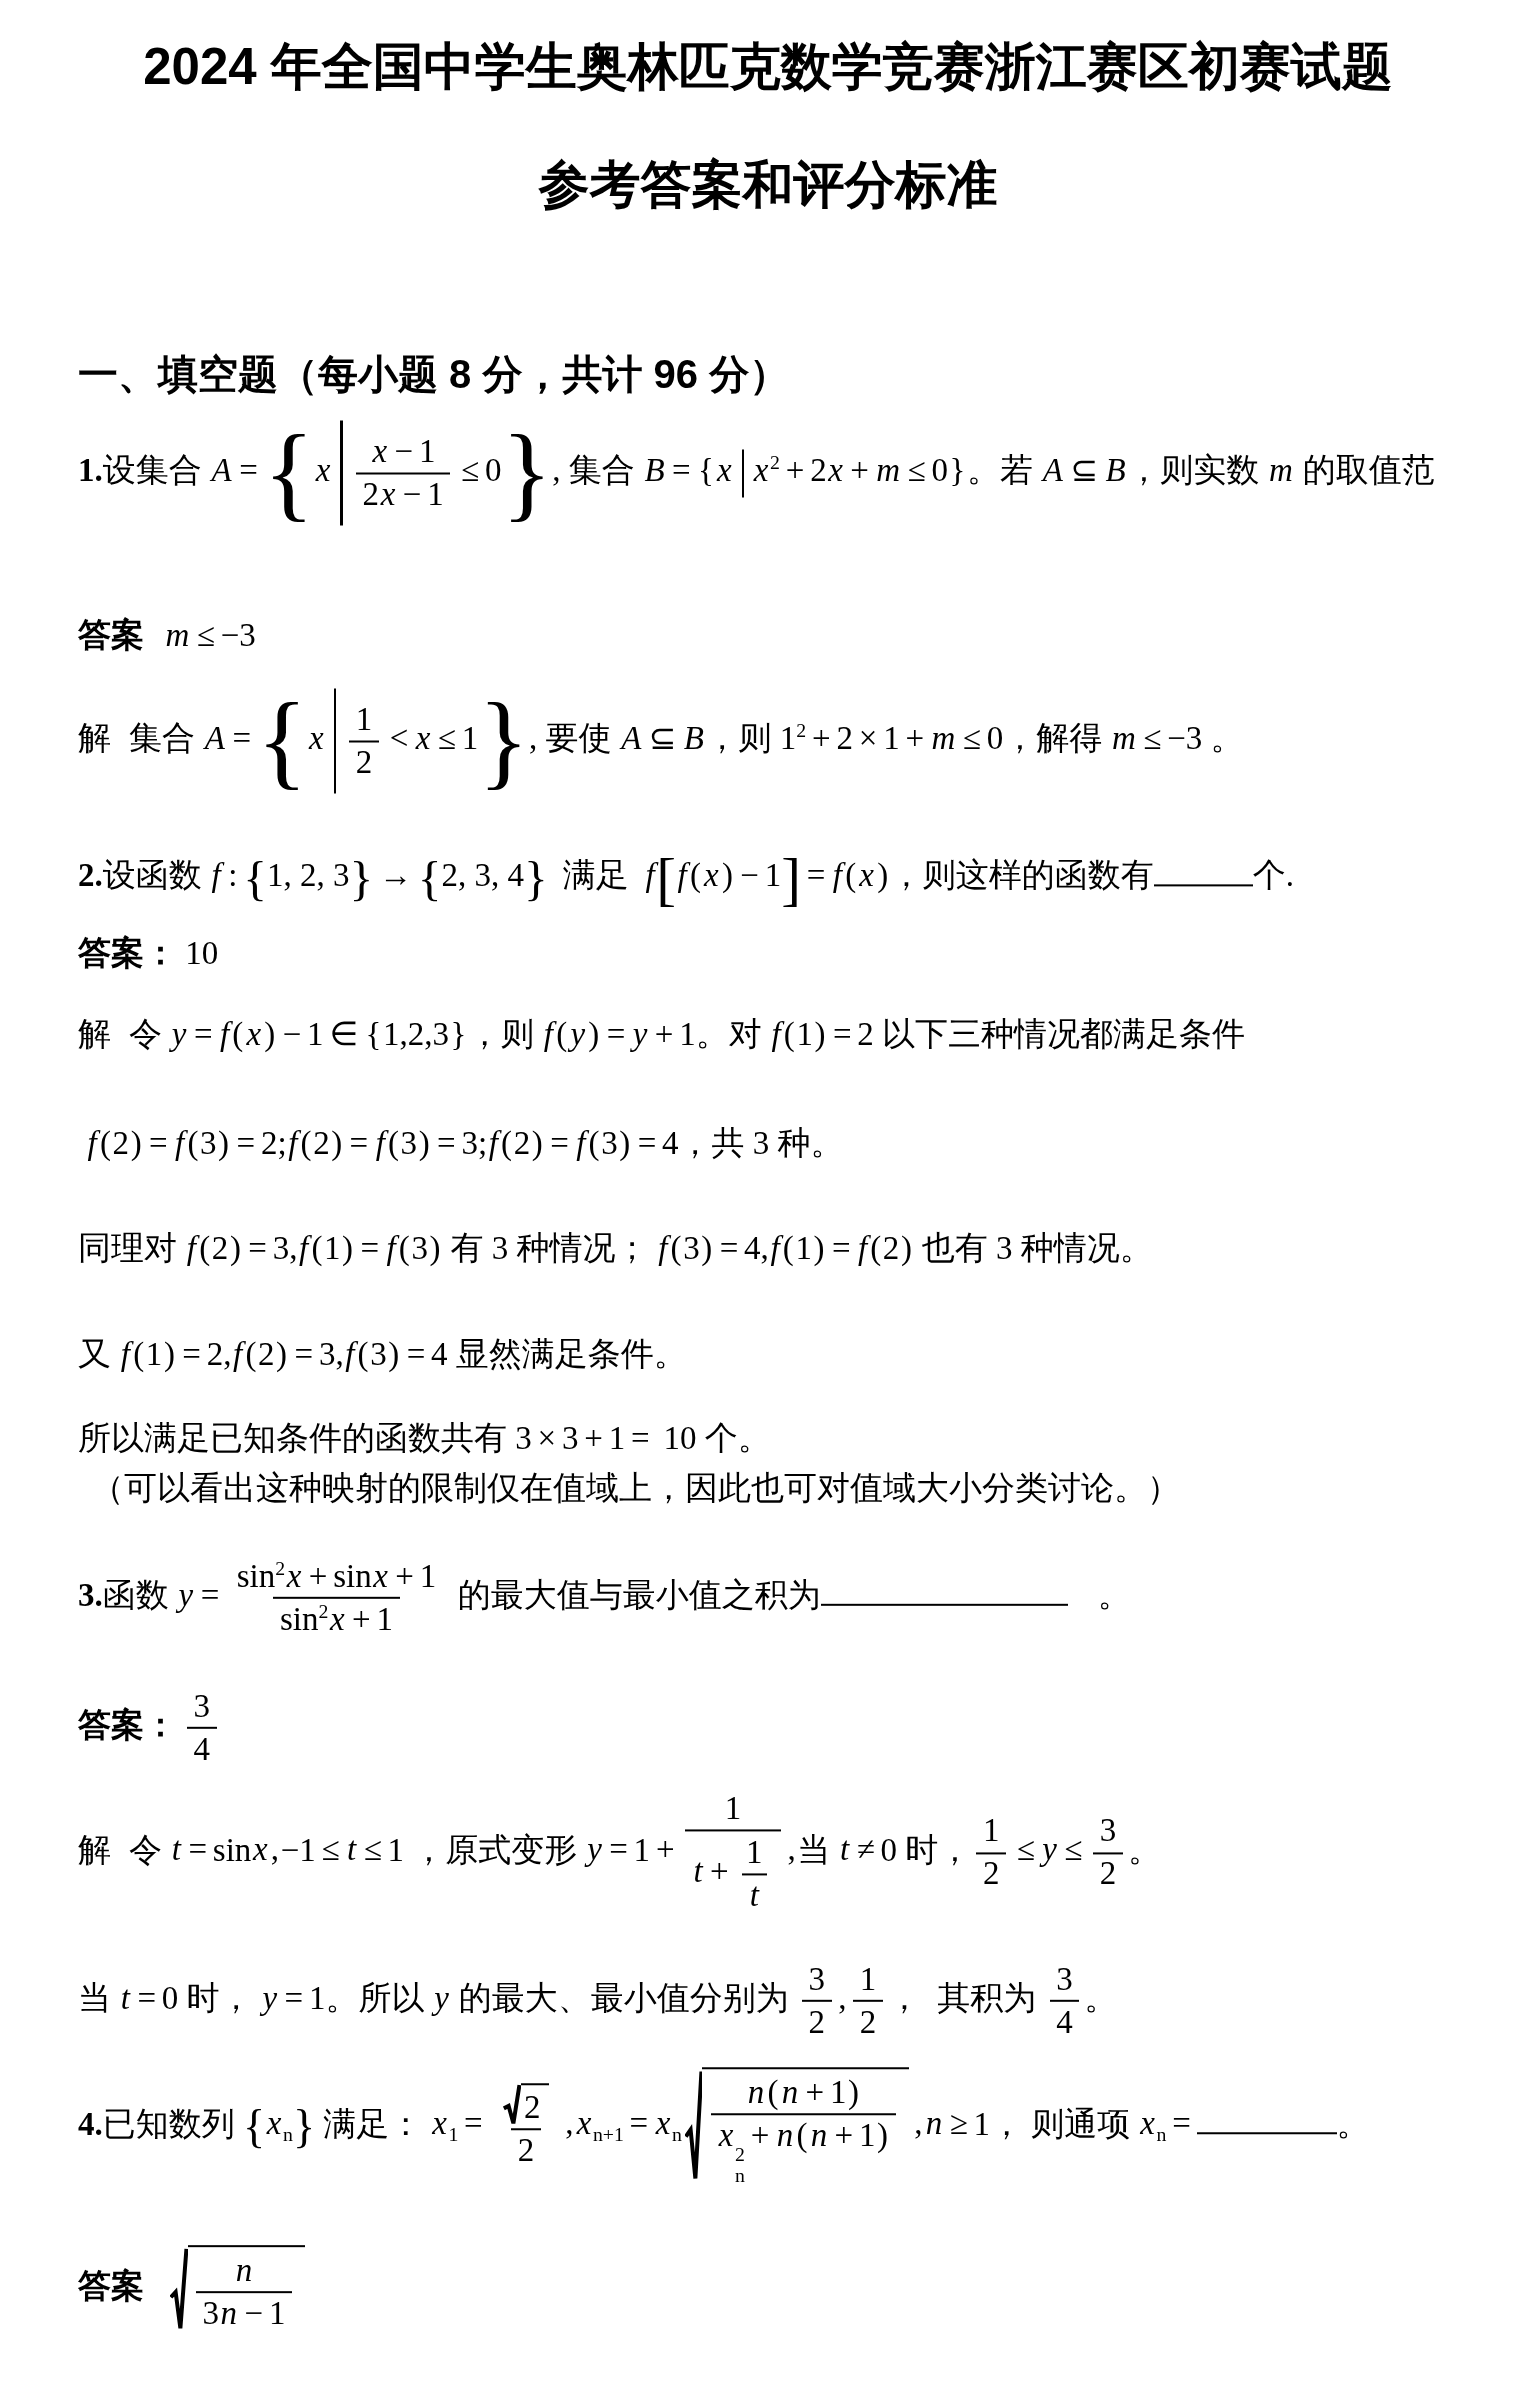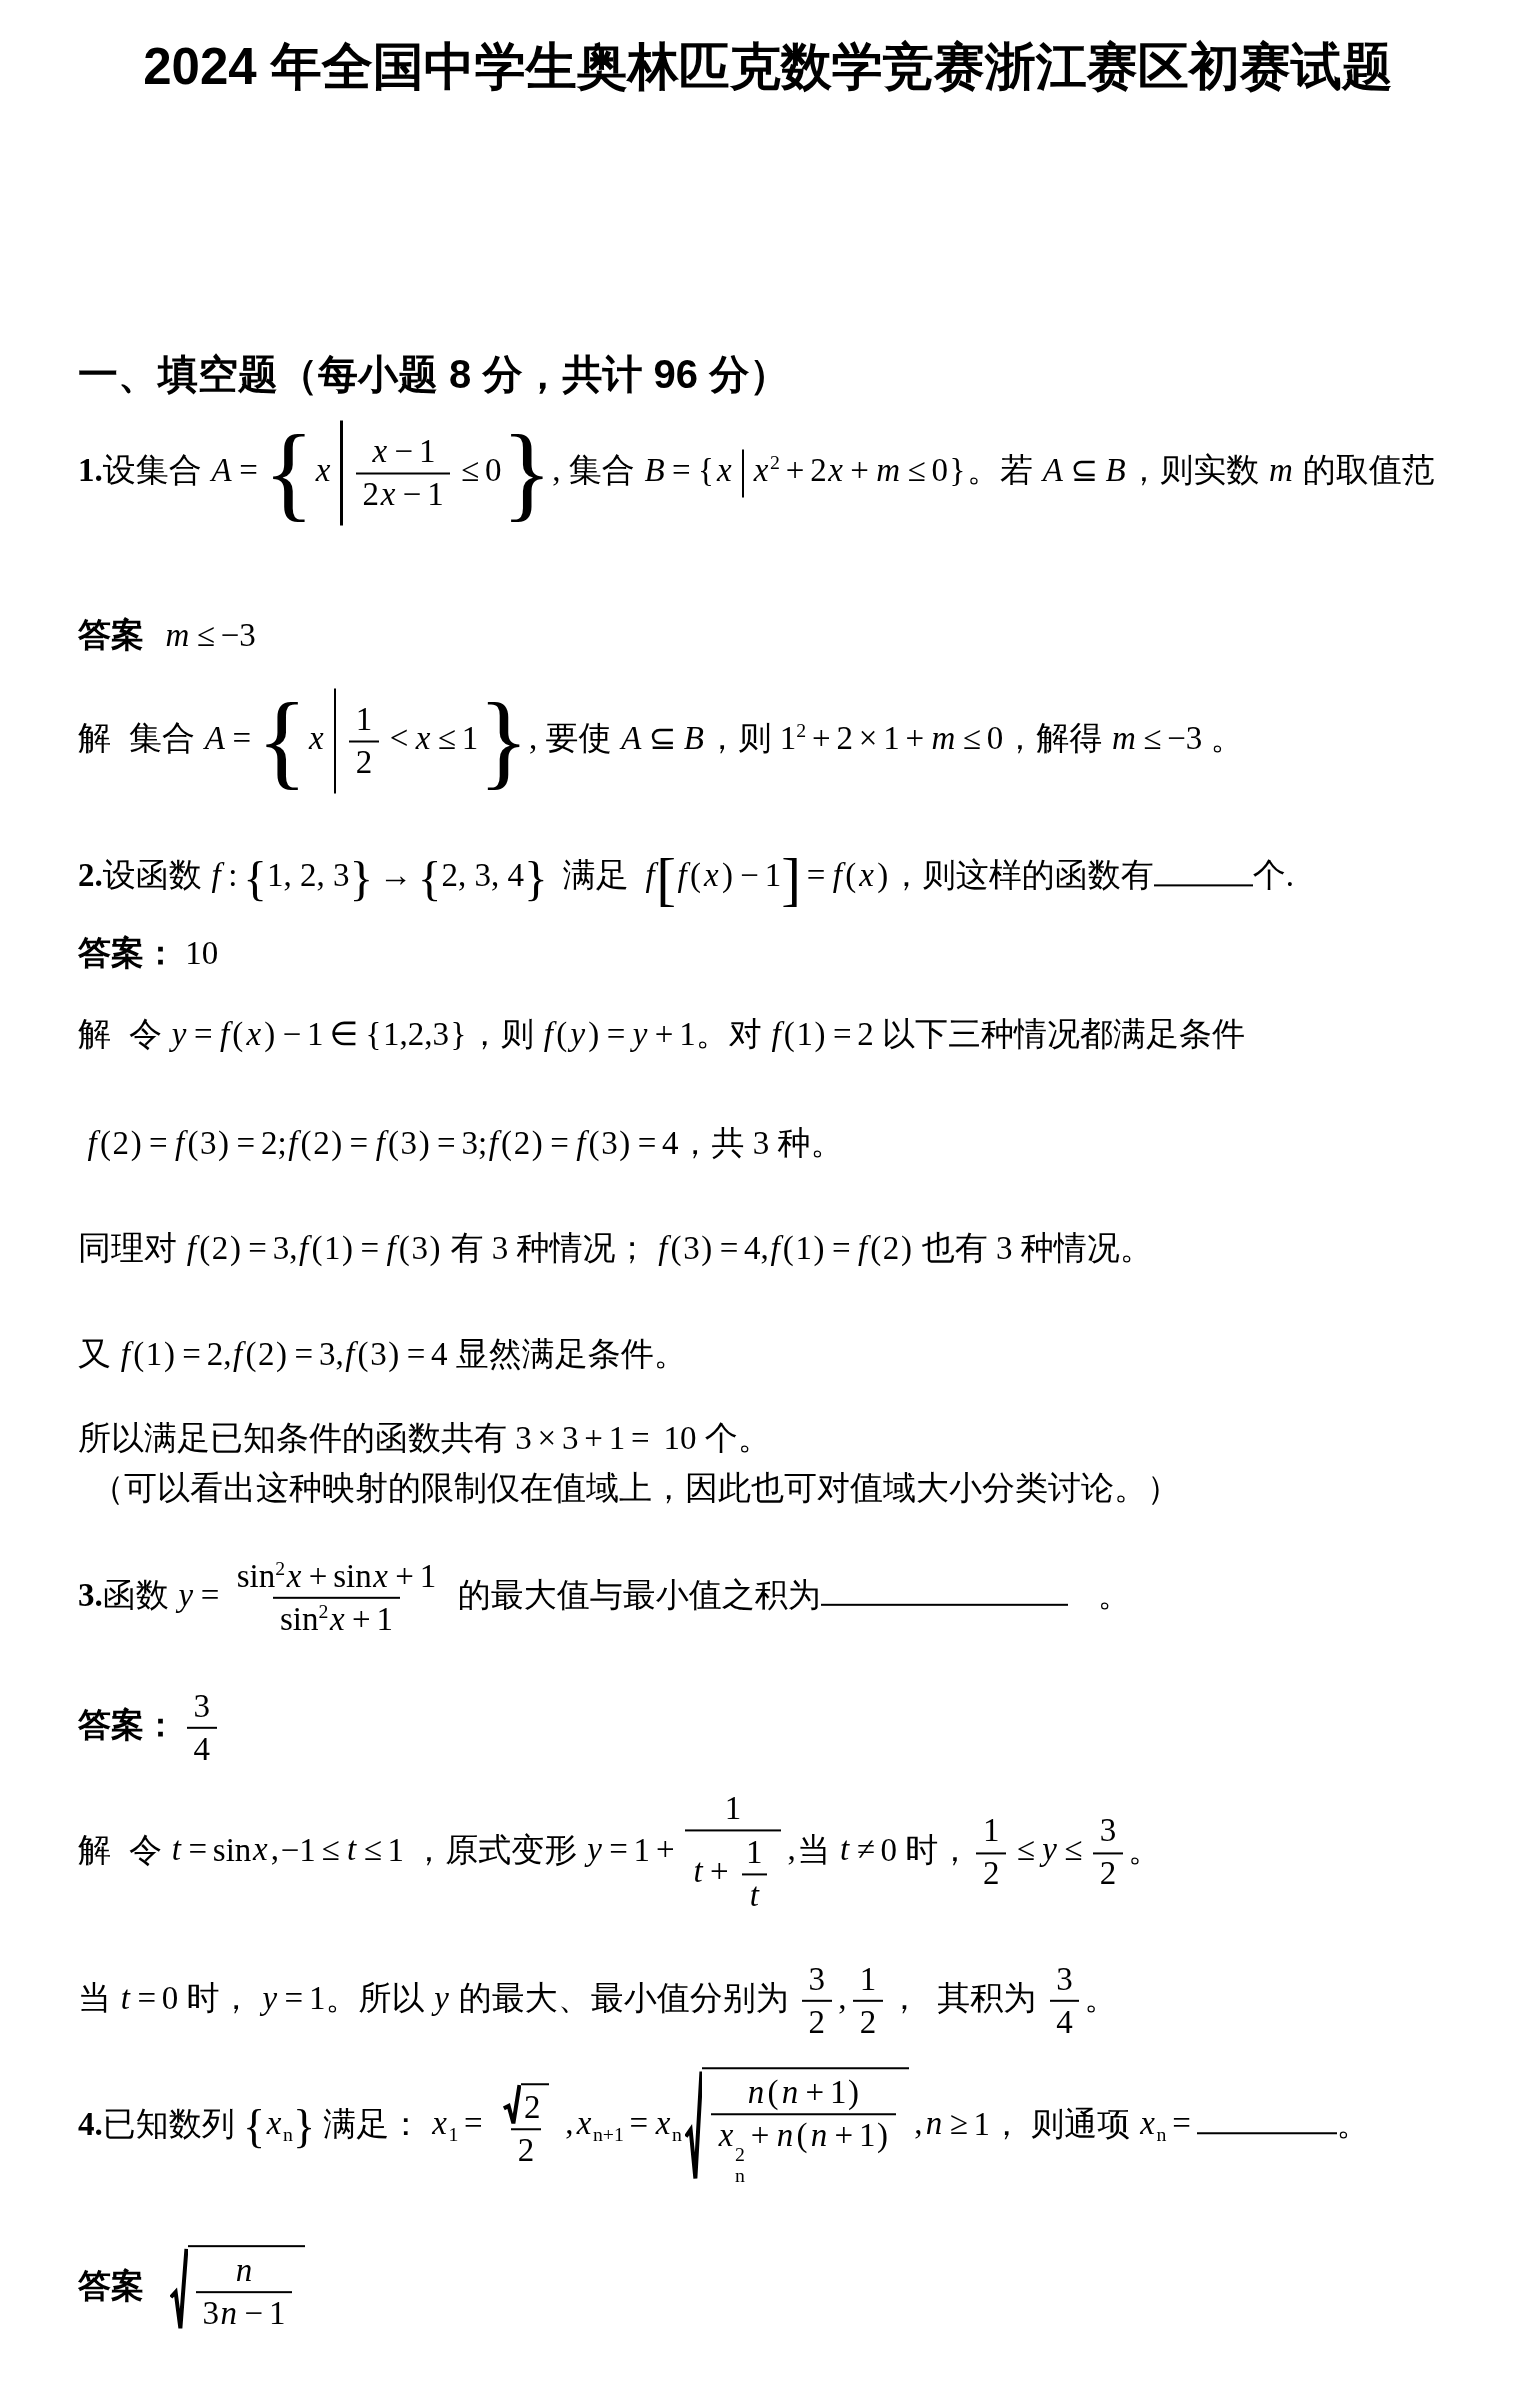--- a/index.html
+++ b/index.html
@@ -34,20 +34,21 @@
   .c-brace{font-family:"Liberation Serif",serif;vertical-align:middle;line-height:0;}
   .vbar{display:inline-block;width:2.5px;background:#000;vertical-align:middle;margin:0 8.2px;}
   .blank{display:inline-block;height:1em;border-bottom:2.5px solid #000;vertical-align:baseline;}
   .hsp{display:inline-block;}
 </style>
 </head>
 <body>
 
 <div class="page">
   <div class="line title-line" style="top:67px">2024 年全国中学生奥林匹克数学竞赛浙江赛区初赛试题</div>
+  <div class="line title-line" style="top:185px">参考答案和评分标准</div>
   <div class="line section-line" style="top:374px;left:78px">一、填空题（每小题 8 分，共计 96 分）</div>
 
   <div class="line" style="top:473px;left:78px"><span class="c-no">1.</span><span class="c-txt">设集合 </span><span class="c-var">A</span><span class="c-op">=</span><span class="c-brace" style="font-size: 3.2em;">{</span><span class="c-var">x</span><span class="vbar" style="height: 105px;"></span><span class="frac"><span class="fnum"><span class="c-var">x</span><span class="c-op">−</span><span class="c-num">1</span></span><span class="fden"><span class="c-num">2</span><span class="c-var">x</span><span class="c-op">−</span><span class="c-num">1</span></span></span><span class="c-op">≤</span><span class="c-num">0</span><span class="c-brace" style="font-size: 3.2em;">}</span><span class="c-txt">, 集合 </span><span class="c-var">B</span><span class="c-op">=</span><span class="c-pn">{</span><span class="c-var">x</span><span class="vbar" style="height: 48px;"></span><span class="c-var">x</span><sup class="c-sup">2</sup><span class="c-op">+</span><span class="c-num">2</span><span class="c-var">x</span><span class="c-op">+</span><span class="c-var">m</span><span class="c-op">≤</span><span class="c-num">0</span><span class="c-pn">}</span><span class="c-txt">。若 </span><span class="c-var">A</span><span class="c-op">⊆</span><span class="c-var">B</span><span class="c-txt">，则实数 </span><span class="c-var">m</span><span class="c-txt"> 的取值范</span></div>
   <div class="line" style="top:635px;left:78px"><span class="c-bld">答案</span><span class="hsp" style="width: 20px;"></span><span class="c-var">m</span><span class="c-op">≤</span><span class="c-num">−3</span></div>
   <div class="line" style="top:741px;left:78px"><span class="c-txt">解</span><span class="hsp" style="width: 18px;"></span><span class="c-txt">集合 </span><span class="c-var">A</span><span class="c-op">=</span><span class="c-brace" style="font-size: 3.2em;">{</span><span class="c-var">x</span><span class="vbar" style="height: 105px;"></span><span class="frac"><span class="fnum"><span class="c-num">1</span></span><span class="fden"><span class="c-num">2</span></span></span><span class="c-op">&lt;</span><span class="c-var">x</span><span class="c-op">≤</span><span class="c-num">1</span><span class="c-brace" style="font-size: 3.2em;">}</span><span class="c-txt">, 要使 </span><span class="c-var">A</span><span class="c-op">⊆</span><span class="c-var">B</span><span class="c-txt">，则 </span><span class="c-num">1</span><sup class="c-sup">2</sup><span class="c-op">+</span><span class="c-num">2</span><span class="c-op">×</span><span class="c-num">1</span><span class="c-op">+</span><span class="c-var">m</span><span class="c-op">≤</span><span class="c-num">0</span><span class="c-txt">，解得 </span><span class="c-var">m</span><span class="c-op">≤</span><span class="c-num">−3</span><span class="c-txt"> 。</span></div>
 
   <div class="line" style="top:874px;left:78px"><span class="c-no">2.</span><span class="c-txt">设函数 </span><span class="c-var">f</span><span class="c-op">:</span><span class="c-brace" style="font-size: 1.5em;">{</span><span class="c-num">1, 2, 3</span><span class="c-brace" style="font-size: 1.5em;">}</span><span class="c-op">→</span><span class="c-brace" style="font-size: 1.5em;">{</span><span class="c-num">2, 3, 4</span><span class="c-brace" style="font-size: 1.5em;">}</span><span class="hsp" style="width: 15px;"></span><span class="c-txt">满足</span><span class="hsp" style="width: 15px;"></span><span class="c-var">f</span><span class="c-brace" style="font-size: 1.8em;">[</span><span class="c-var">f</span><span class="c-pn">(</span><span class="c-var">x</span><span class="c-pn">)</span><span class="c-op">−</span><span class="c-num">1</span><span class="c-brace" style="font-size: 1.8em;">]</span><span class="c-op">=</span><span class="c-var">f</span><span class="c-pn">(</span><span class="c-var">x</span><span class="c-pn">)</span><span class="c-txt">，则这样的函数有</span><span class="blank" style="width: 99px;"></span><span class="c-txt">个.</span></div>
   <div class="line" style="top:953px;left:78px"><span class="c-bld">答案：</span><span class="hsp" style="width: 8.2px;"></span><span class="c-num">10</span></div>
   <div class="line" style="top:1035px;left:78px"><span class="c-txt">解</span><span class="hsp" style="width: 18px;"></span><span class="c-txt">令 </span><span class="c-var">y</span><span class="c-op">=</span><span class="c-var">f</span><span class="c-pn">(</span><span class="c-var">x</span><span class="c-pn">)</span><span class="c-op">−</span><span class="c-num">1</span><span class="c-op">∈</span><span class="c-pn">{</span><span class="c-num">1,2,3</span><span class="c-pn">}</span><span class="c-txt">，则 </span><span class="c-var">f</span><span class="c-pn">(</span><span class="c-var">y</span><span class="c-pn">)</span><span class="c-op">=</span><span class="c-var">y</span><span class="c-op">+</span><span class="c-num">1</span><span class="c-txt">。对 </span><span class="c-var">f</span><span class="c-pn">(</span><span class="c-num">1</span><span class="c-pn">)</span><span class="c-op">=</span><span class="c-num">2</span><span class="c-txt"> 以下三种情况都满足条件</span></div>
   <div class="line" style="top:1144px;left:86px"><span class="c-var">f</span><span class="c-pn">(</span><span class="c-num">2</span><span class="c-pn">)</span><span class="c-op">=</span><span class="c-var">f</span><span class="c-pn">(</span><span class="c-num">3</span><span class="c-pn">)</span><span class="c-op">=</span><span class="c-num">2;</span><span class="c-var">f</span><span class="c-pn">(</span><span class="c-num">2</span><span class="c-pn">)</span><span class="c-op">=</span><span class="c-var">f</span><span class="c-pn">(</span><span class="c-num">3</span><span class="c-pn">)</span><span class="c-op">=</span><span class="c-num">3;</span><span class="c-var">f</span><span class="c-pn">(</span><span class="c-num">2</span><span class="c-pn">)</span><span class="c-op">=</span><span class="c-var">f</span><span class="c-pn">(</span><span class="c-num">3</span><span class="c-pn">)</span><span class="c-op">=</span><span class="c-num">4</span><span class="c-txt">，共 </span><span class="c-num">3</span><span class="c-txt"> 种。</span></div>

